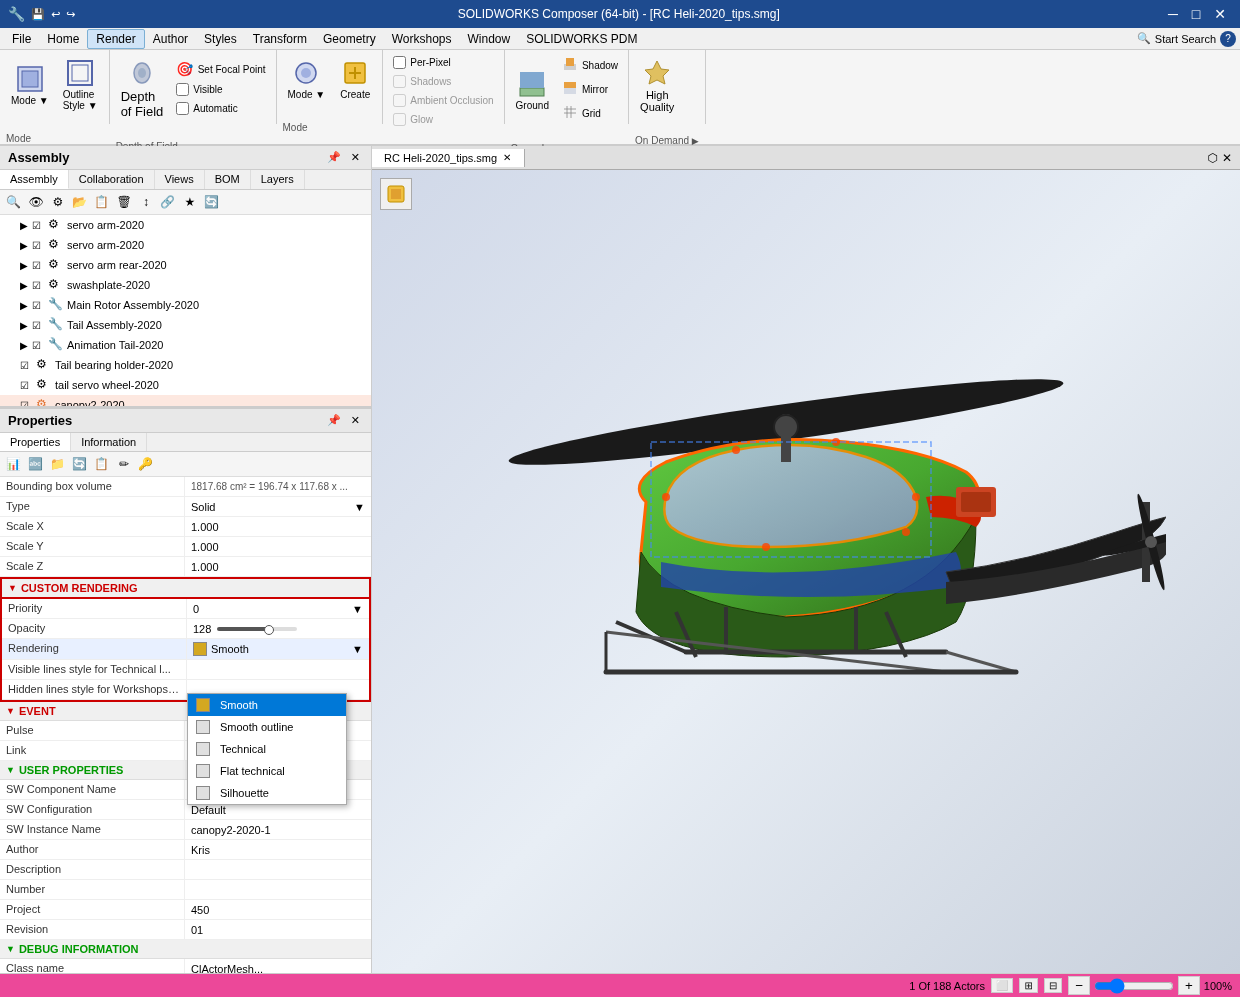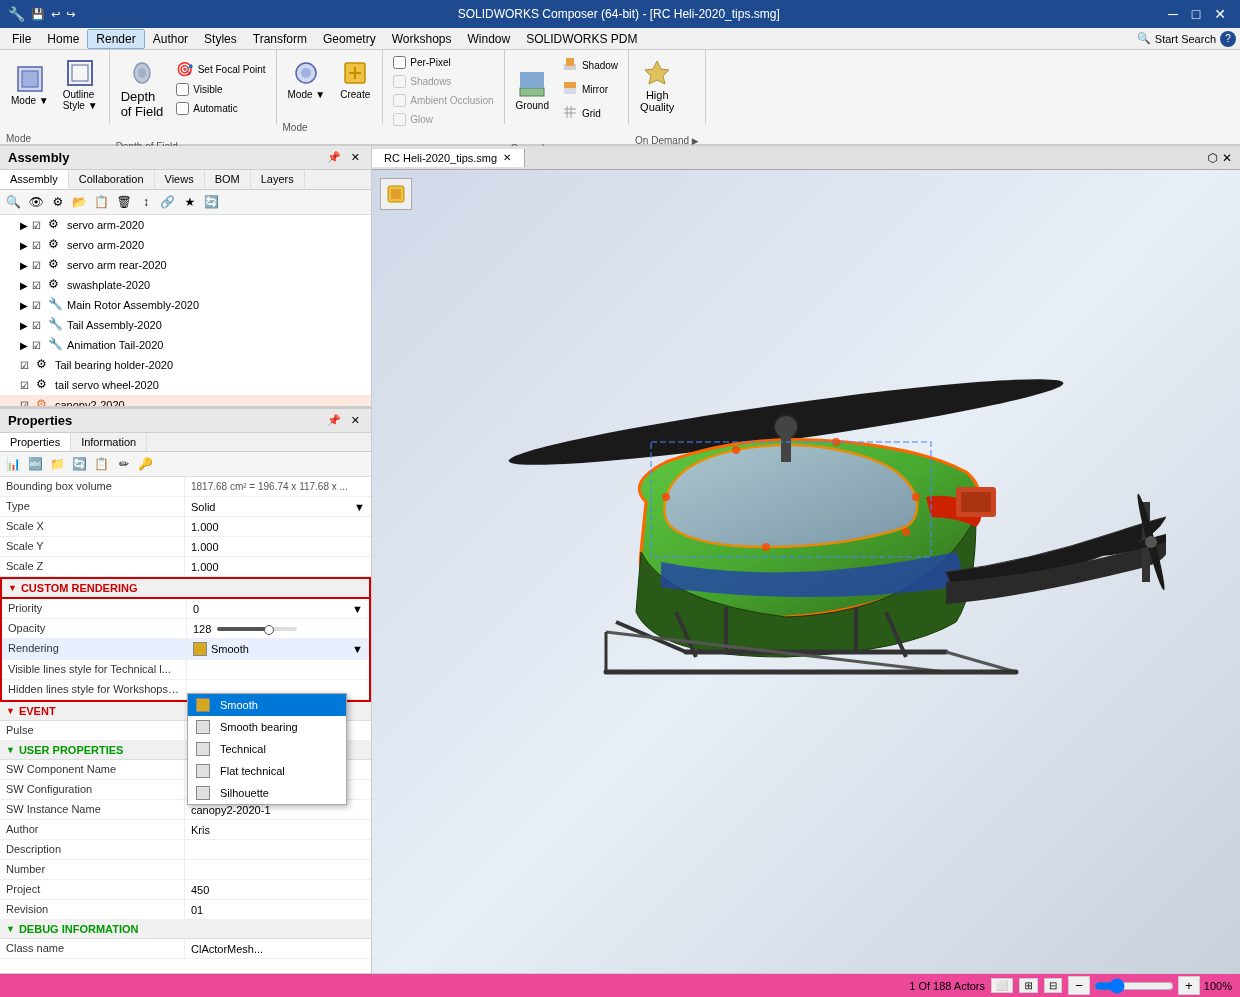--- a/index.html
+++ b/index.html
@@ -781,20 +781,24 @@
         </div>
 
         <div class="props-section event">
           <span class="section-arrow">▼</span>
           <span>EVENT</span>
         </div>
         <div class="props-row">
           <div class="props-label">Pulse</div>
           <div class="props-value"></div>
         </div>
+        <div class="props-row">
+          <div class="props-label">Link</div>
+          <div class="props-value"></div>
+        </div>
 
         <div class="props-section user">
           <span class="section-arrow">▼</span>
           <span>USER PROPERTIES</span>
         </div>
         <div class="props-row">
           <div class="props-label">SW Component Name</div>
           <div class="props-value">canopy2-2020</div>
         </div>
         <div class="props-row">
@@ -929,21 +933,21 @@
   </div>
 </div>
 
 <div class="dropdown-overlay" style="position: absolute; left: 187px; top: 693px; width: 160px; z-index: 200;">
   <div class="dropdown-item selected">
     <span class="color-swatch"></span>
     <span>Smooth</span>
   </div>
   <div class="dropdown-item">
     <span class="color-swatch-gray"></span>
-    <span>Smooth bearing</span>
+    <span>Smooth outline</span>
   </div>
   <div class="dropdown-item">
     <span class="color-swatch-gray"></span>
     <span>Technical</span>
   </div>
   <div class="dropdown-item">
     <span class="color-swatch-gray"></span>
     <span>Flat technical</span>
   </div>
   <div class="dropdown-item">

